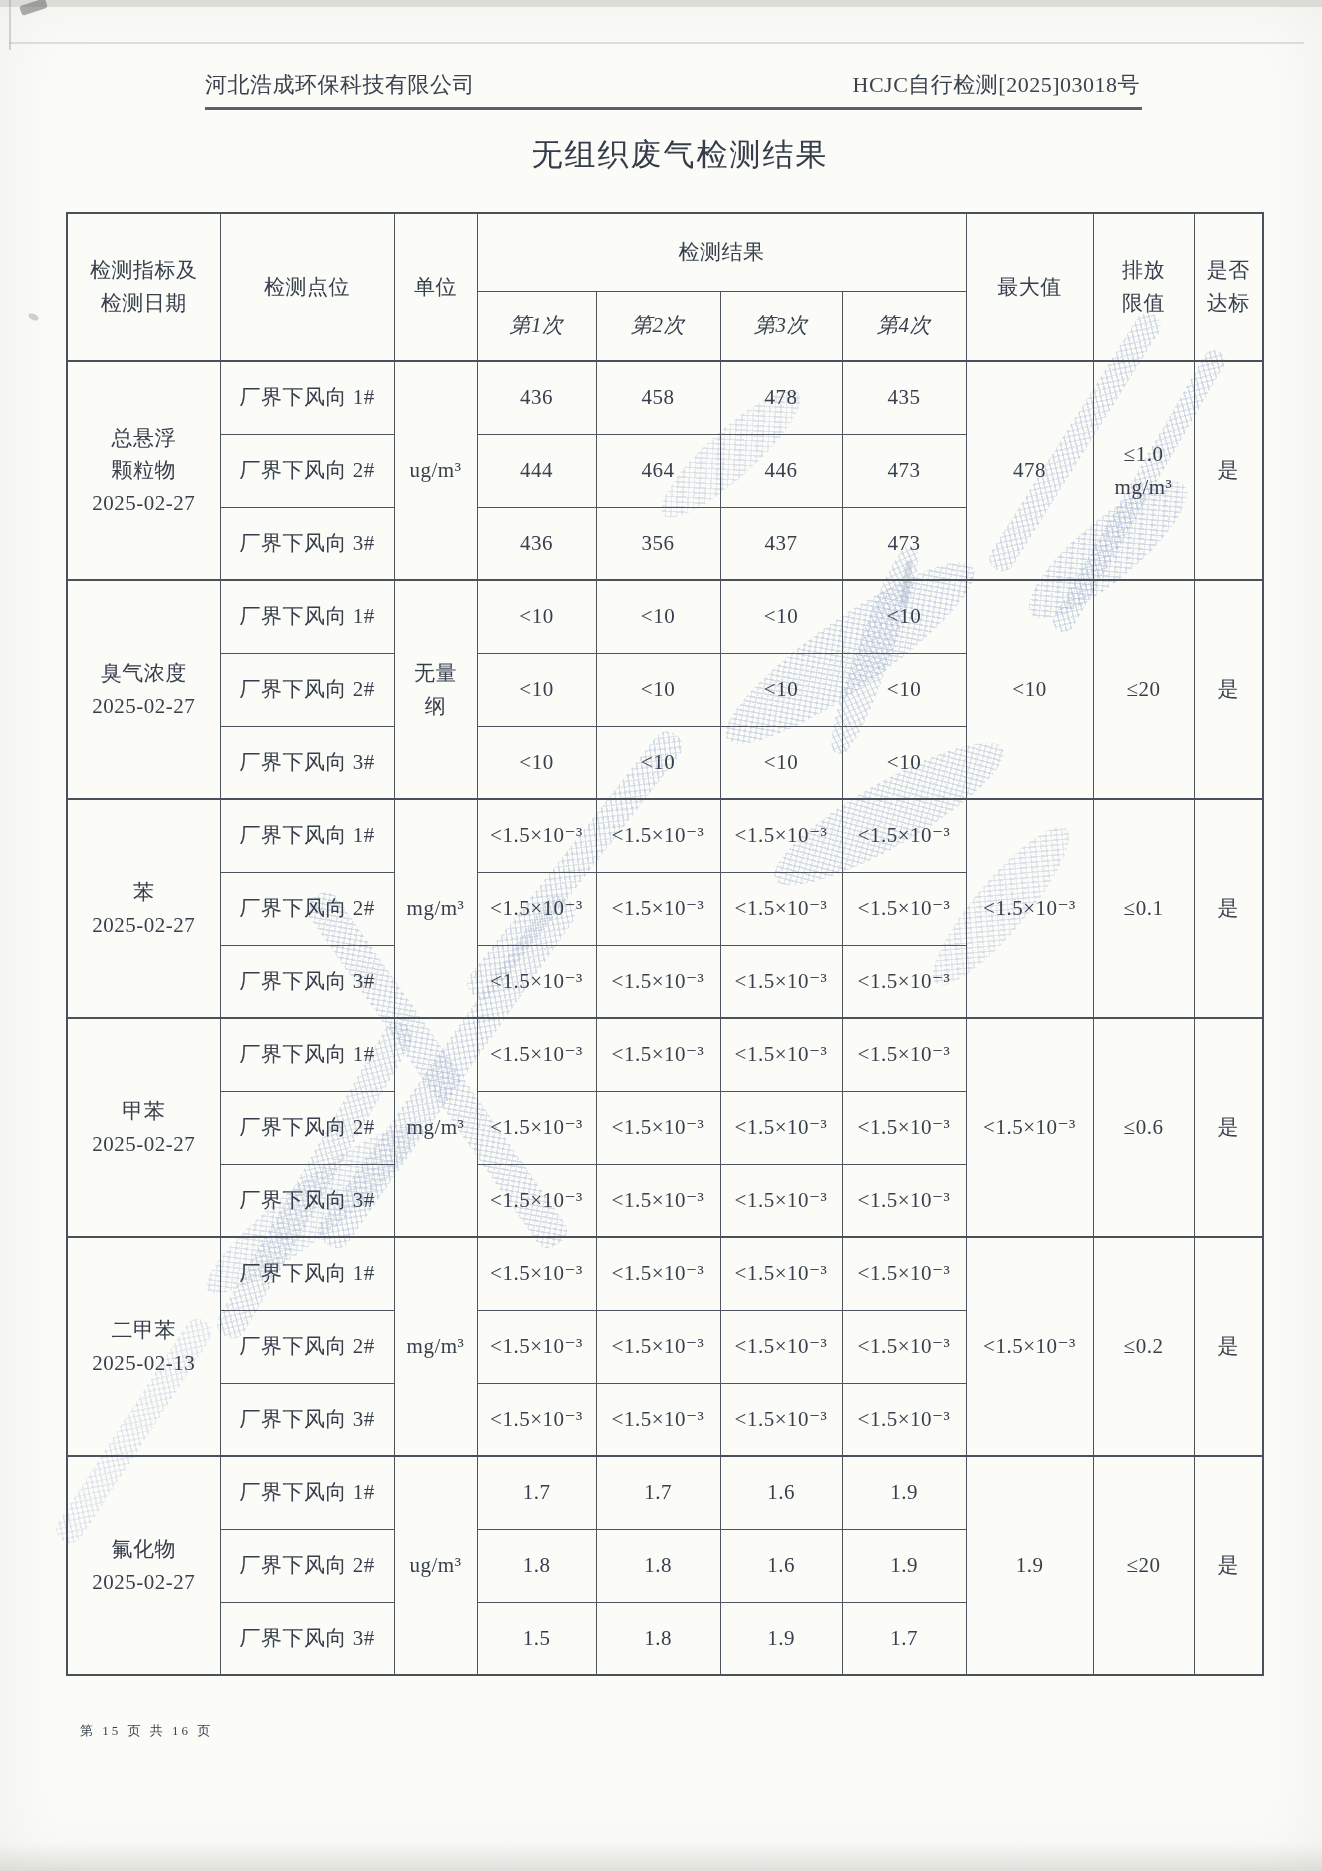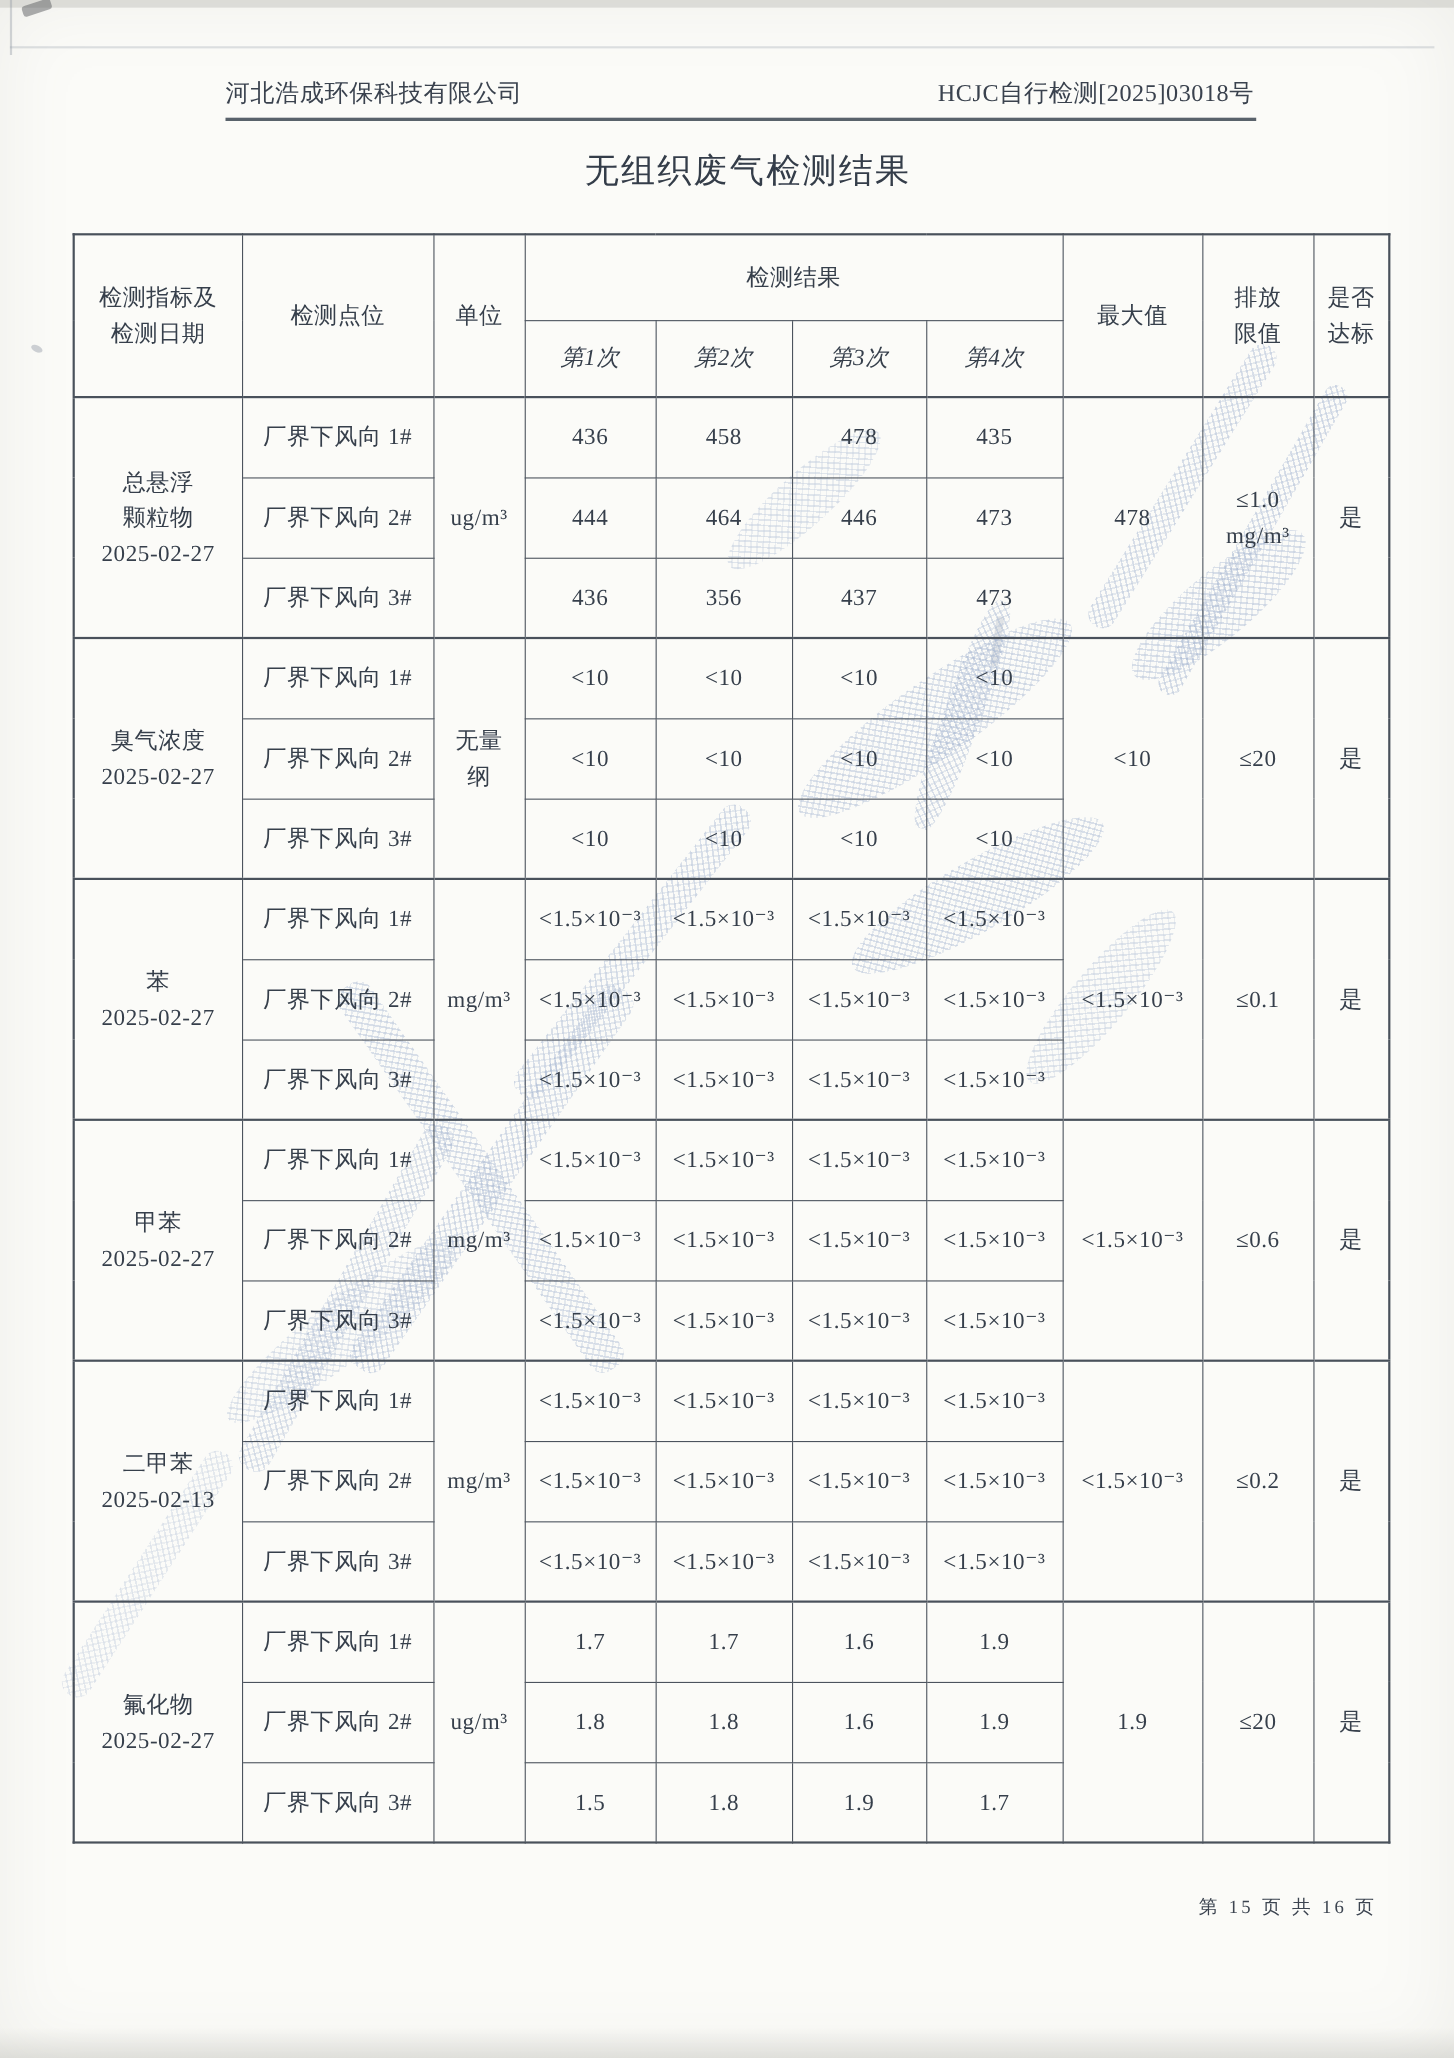--- a/index.html
+++ b/index.html
@@ -78,22 +78,22 @@
     background:transparent;
   }
   thead tr.hdr-1 { height:78px;padding-left:32px; }
   thead tr.hdr-2 { height:70px; }
   thead th { letter-spacing:1px; }
   tbody tr { height:73px; }
   tbody tr.group-start td { border-top-width:2px; border-top-color:#49515b; }
   thead tr.hdr-2 th { border-bottom-width:2px; border-bottom-color:#49515b;font-style:italic; }
 
   .doc-footer {
-    position:absolute; left:56px; top:1722px; width:1196px;
-    text-align:right; font-size:17px; letter-spacing:3px; color:#3c4450;
+    position:absolute; left:80px; top:1722px; width:1196px;
+    text-align:left; font-size:13px; letter-spacing:3px; color:#3c4450;
   }
 </style>
 </head>
 <body>
 
 <div class="page">
 
   <div class="top-shade"></div>
   <div class="scan-line-v"></div>
   <div class="scan-line-h"></div>

